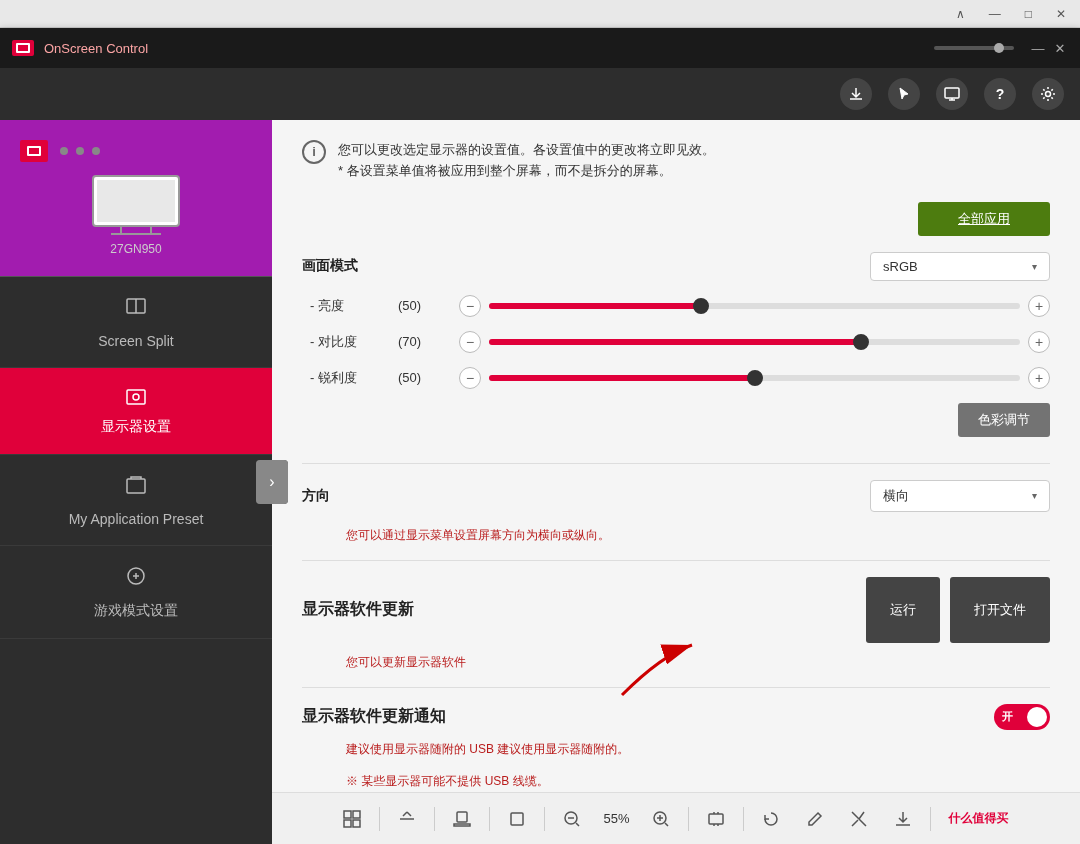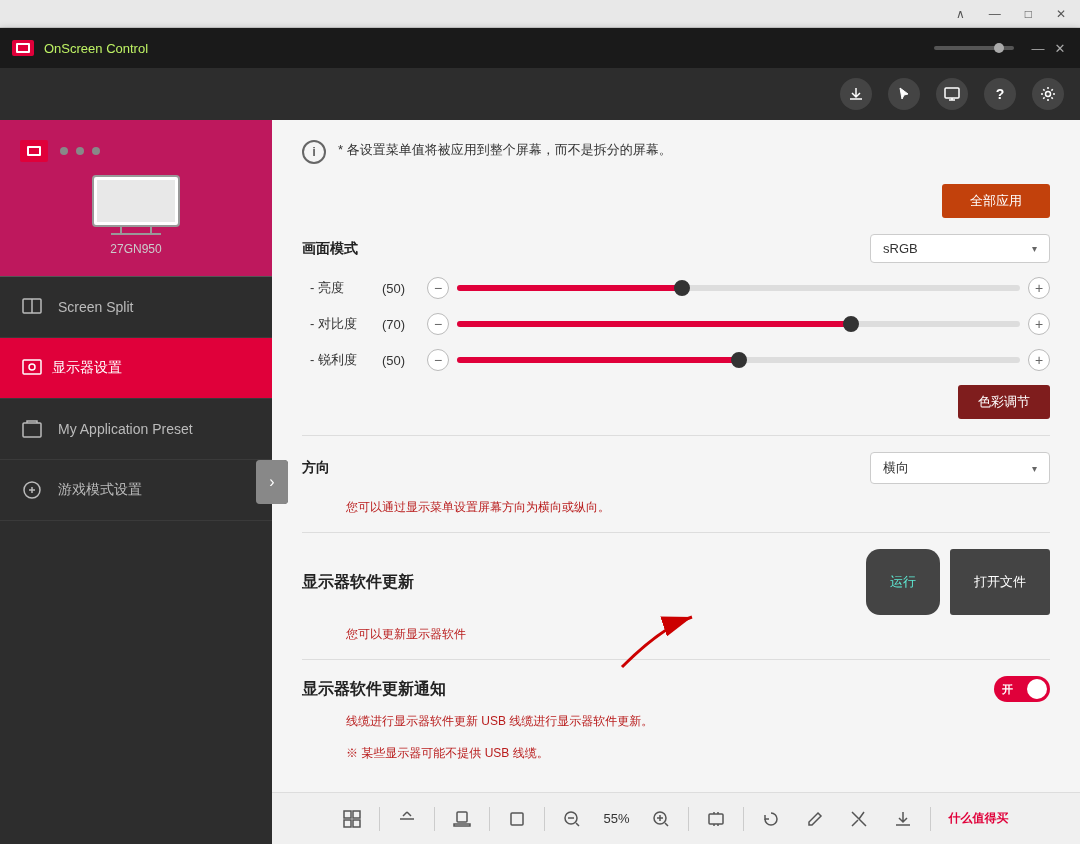--- a/index.html
+++ b/index.html
@@ -67,21 +67,21 @@
       justify-content: center;
       border-radius: 2px;
     }
     .app-logo-inner {
       width: 14px;
       height: 10px;
       border: 2px solid white;
       border-radius: 1px;
     }
     .app-title-text {
-      color: #bef264;
+      color: #fca5a5;
       font-size: 13px;
       font-weight: normal;
     }
     .app-titlebar-right {
       display: flex;
       gap: 6px;
       align-items: center;
     }
     .titlebar-ctrl {
       width: 16px;
@@ -155,21 +155,21 @@
       flex-shrink: 0;
       position: relative;
     }
 
     
     .monitor-preview {
       padding: 20px;
       display: flex;
       flex-direction: column;
       align-items: center;
-      background: #be185d;
+      background: #a21caf;
       border-bottom: 1px solid #555;
     }
     .monitor-dot {
       width: 8px;
       height: 8px;
       border-radius: 50%;
       background: #888;
     }
     .monitor-screen-icon {
       width: 90px;
@@ -190,20 +190,21 @@
     
     .nav-item {
       display: flex;
       align-items: center;
       gap: 14px;
       padding: 18px 20px;
       cursor: pointer;
       color: #bbb;
       font-size: 14px;
       border-bottom: 1px solid #3a3a3a;
+      flex-direction: column;
     }
     .nav-item.active {
       background: #e0003a;
       color: white;
       gap: 8px;
     }
     .nav-icon {
       width: 24px;
       height: 24px;
       display: flex;
@@ -259,41 +260,43 @@
       align-items: center;
       justify-content: center;
       font-weight: bold;
       color: #666;
       flex-shrink: 0;
       font-size: 13px;
     }
 
     
     .apply-all-btn {
-      background: #c2410c;
+      background: #4d7c0f;
       color: white;
       border: none;
-      padding: 8px 28px;
+      padding: 8px 40px;
       font-size: 13px;
       cursor: pointer;
       border-radius: 3px;
       float: right;
       margin-bottom: 16px;
+      text-decoration: underline;
     }
     .clearfix::after {
       content: '';
       display: table;
       clear: both;
     }
 
     
     .setting-row {
       display: flex;
       align-items: center;
       margin-bottom: 14px;
+      gap: 16px;
     }
     .setting-label {
       font-size: 14px;
       font-weight: bold;
       color: #222;
       min-width: 80px;
     }
     .setting-label-indent {
       font-size: 13px;
       color: #333;
@@ -364,28 +367,29 @@
       transform: translateY(-50%);
       width: 16px;
       height: 16px;
       background: #333;
       border-radius: 50%;
       border: 2px solid #333;
     }
 
     
     .color-adjust-btn {
-      background: #7f1d1d;
+      background: #737373;
       color: white;
       border: none;
       padding: 8px 20px;
       font-size: 13px;
       cursor: pointer;
       border-radius: 3px;
       float: right;
+      margin-bottom: 10px;
     }
 
     
     .section-divider {
       height: 1px;
       background: #ddd;
       margin: 16px 0;
     }
 
     
@@ -408,26 +412,26 @@
       font-size: 16px;
       font-weight: bold;
       color: #222;
     }
     .update-buttons {
       display: flex;
       gap: 10px;
     }
     .btn-run {
       background: #444;
-      color: #5eead4;
+      color: #ffffff;
       border: none;
       padding: 8px 24px;
       font-size: 13px;
       cursor: pointer;
-      border-radius: 14px;
+      border-radius: 3px;
     }
     .btn-open {
       background: #444;
       color: white;
       border: none;
       padding: 24px 24px;
       font-size: 13px;
       cursor: pointer;
       border-radius: 3px;
     }
@@ -617,20 +621,21 @@
 
     <div style="position:relative;flex:1;display:flex;flex-direction:column;">
 
       <div style="position:absolute;left:-16px;top:50%;transform:translateY(-50%);width:32px;height:44px;background:#888;border-radius:4px;display:flex;align-items:center;justify-content:center;cursor:pointer;z-index:10;color:white;font-size:16px;">›</div>
 
       <div class="right-panel">
 
         <div class="info-notice">
           <div class="info-icon">i</div>
           <div>
+            <div>您可以更改选定显示器的设置值。各设置值中的更改将立即见效。</div>
             <div>* 各设置菜单值将被应用到整个屏幕，而不是拆分的屏幕。</div>
           </div>
         </div>
 
         <div class="clearfix">
           <button class="apply-all-btn">全部应用</button>
         </div>
 
         <div class="setting-row">
           <span class="setting-label">画面模式</span>
@@ -722,21 +727,21 @@
         <div class="section-divider"></div>
 
         <div class="update-row">
           <span class="update-label">显示器软件更新通知</span>
           <div class="toggle-switch">
             <span class="toggle-label-on">开</span>
             <div class="toggle-circle"></div>
           </div>
         </div>
 
-        <div class="desc-text">线缆进行显示器软件更新 USB 线缆进行显示器软件更新。</div>
+        <div class="desc-text">建议使用显示器随附的 USB 建议使用显示器随附的。</div>
         <div class="desc-text">※ 某些显示器可能不提供 USB 线缆。</div>
 
       </div>
 
       <div class="bottom-toolbar">
         <div class="bottom-tool-item">
           <svg width="18" height="18" viewBox="0 0 18 18" fill="none" stroke="#555" stroke-width="1.5">
               <rect x="1" y="1" width="7" height="7"></rect>
               <rect x="10" y="1" width="7" height="7"></rect>
               <rect x="1" y="10" width="7" height="7"></rect>

